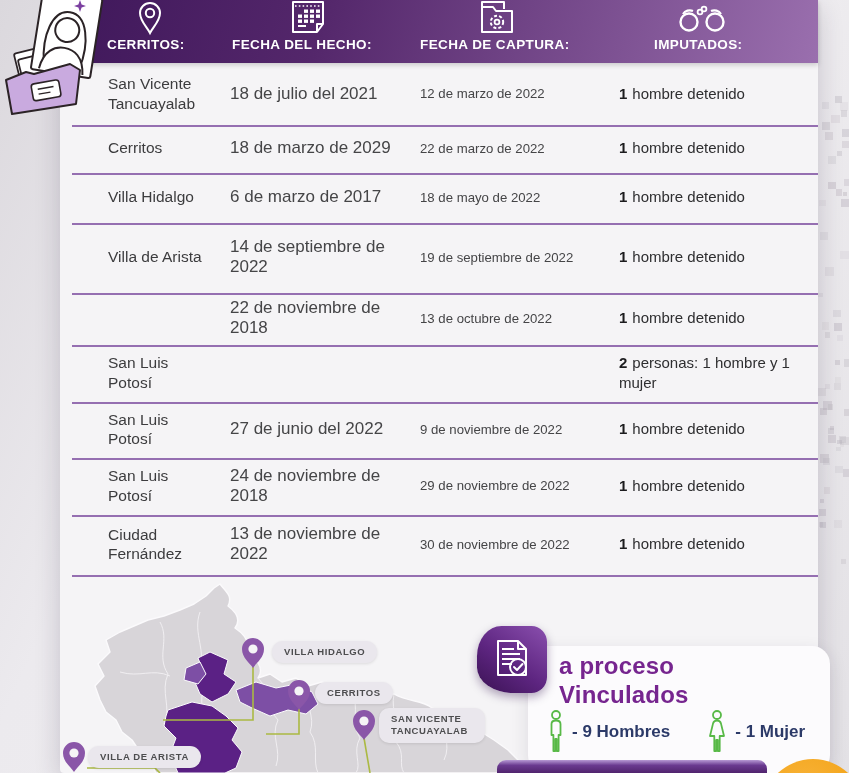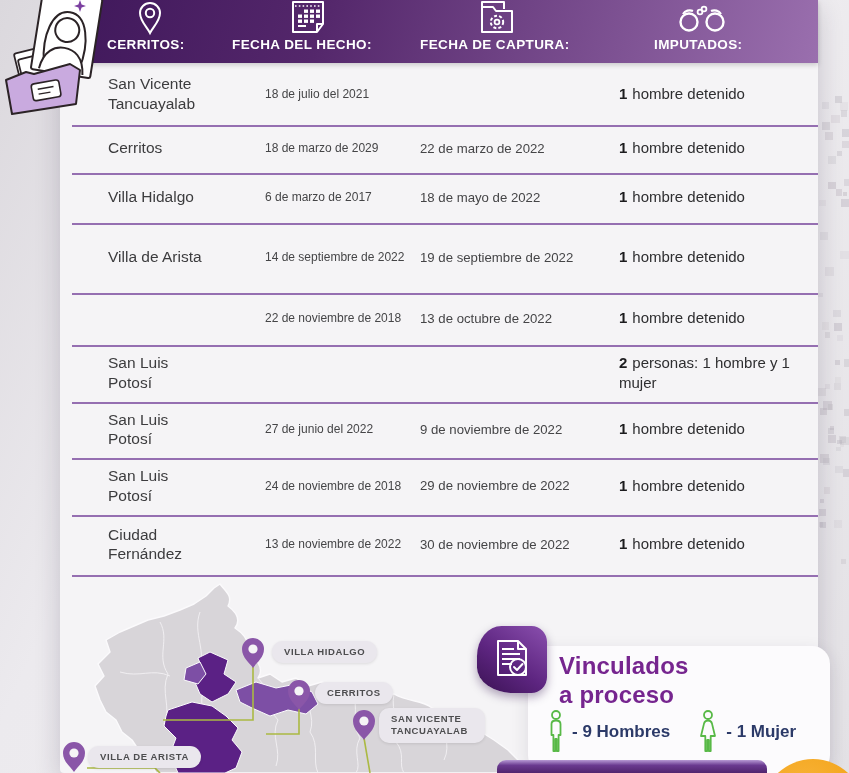--- a/index.html
+++ b/index.html
@@ -11,40 +11,40 @@
   
   .header{position:absolute;left:88px;top:0;width:730px;height:63px;
           background:linear-gradient(105deg,#41195c 0%,#54276b 32%,#9a6fae 100%);
           box-shadow:0 2px 5px rgba(0,0,0,.18);}
   .hlabel{position:absolute;top:37px;color:#fff;font-size:13.5px;font-weight:700;letter-spacing:.4px;white-space:nowrap;}
   .hicon{position:absolute;}
   
   .row{position:absolute;left:72px;width:746px;border-bottom:2px solid rgba(125,78,160,.8);}
   .cell{position:absolute;top:0;bottom:2px;display:flex;align-items:center;color:#3c3c3e;}
   .c-mun{left:36px;width:100px;font-size:15.5px;line-height:1.25;}
-  .c-hecho{left:158px;width:178px;font-size:12px;color:#454547;margin-left:35px;}
+  .c-hecho{left:158px;width:178px;font-size:17px;color:#454547;}
   .c-cap{left:348px;width:188px;font-size:13.2px;color:#454547;}
   .c-imp{left:547px;width:178px;font-size:15px;color:#2e2e30;line-height:1.3;display:flex;align-items:center;}
   .c-imp .txt{display:inline;}
   .c-imp b{font-weight:800;margin-right:5px;color:#1c1c1e;}
   
   .map-svg{position:absolute;left:60px;top:582px;}
   .capsule{position:absolute;background:#eae7ed;border-radius:12px;padding:5px 12px;
            font-size:9.5px;font-weight:700;letter-spacing:.6px;color:#4d4d4f;
            box-shadow:0 1px 3px rgba(0,0,0,.10);line-height:1.3;}
   
   .sum-card{position:absolute;left:528px;top:646px;width:302px;height:127px;background:#fcfbfd;
             border-radius:18px;box-shadow:0 6px 18px rgba(40,30,60,.12);}
   .badge{position:absolute;left:477px;top:626px;width:70px;height:67px;
          background:linear-gradient(215deg,#8a4fae 0%,#5d2580 55%,#3a1253 100%);
          border-radius:35% 22% 22% 52% / 45% 24% 24% 38%;
          box-shadow:0 4px 10px rgba(40,10,70,.35);display:flex;align-items:center;justify-content:center;}
   .sum-title{position:absolute;left:559px;top:652px;font-size:24px;font-weight:800;
              color:#76258f;line-height:1.2;letter-spacing:.2px;}
-  .stats{position:absolute;left:546px;top:710px;display:flex;align-items:flex-end;gap:26px;}
+  .stats{position:absolute;left:546px;top:710px;display:flex;align-items:flex-end;gap:35px;}
   .stat{display:flex;align-items:center;gap:6px;color:#2c3a68;font-size:17px;font-weight:700;}
   .bottom-bar{position:absolute;left:497px;top:760px;width:270px;height:14px;
               border-radius:9px 9px 0 0;
               background:linear-gradient(180deg,#b799d4 0%,#6a3a90 38%,#4d2169 100%);}
   .orange-circle{position:absolute;left:762px;top:759px;width:102px;height:102px;border-radius:50%;
                  background:radial-gradient(circle at 40% 35%,#f9b53e,#f09c07);}
   .illus{position:absolute;left:0;top:0;}
 </style>
 </head>
 <body>
@@ -239,20 +239,21 @@
       <circle cx="24" cy="9" r="2.4" fill="none" stroke="#fff" stroke-width="1.8"></circle>
       <circle cx="28" cy="6" r="2.4" fill="none" stroke="#fff" stroke-width="1.8"></circle>
     </svg>
     <div class="hlabel" style="left:566px">IMPUTADOS:</div>
   </div>
 
   <div>
     <div class="row" style="top:64px;height:61px">
       <div class="cell c-mun">San Vicente Tancuayalab</div>
       <div class="cell c-hecho">18 de julio del 2021</div>
+      <div class="cell c-cap">12 de marzo de 2022</div>
       <div class="cell c-imp">
           <span><b>1</b><span class="txt">hombre detenido</span></span>
         </div>
     </div>
     <div class="row" style="top:125px;height:48px">
       <div class="cell c-mun">Cerritos</div>
       <div class="cell c-hecho">18 de marzo de 2029</div>
       <div class="cell c-cap">22 de marzo de 2022</div>
       <div class="cell c-imp">
           <span><b>1</b><span class="txt">hombre detenido</span></span>
@@ -378,22 +379,22 @@
       <line x1="8" y1="10" x2="20" y2="10" stroke="#fff" stroke-width="2"></line>
       <line x1="8" y1="15" x2="26" y2="15" stroke="#fff" stroke-width="2"></line>
       <line x1="8" y1="20" x2="26" y2="20" stroke="#fff" stroke-width="2"></line>
       <line x1="8" y1="25" x2="18" y2="25" stroke="#fff" stroke-width="2"></line>
       <circle cx="24" cy="28" r="8" fill="none" stroke="#fff" stroke-width="2"></circle>
       <path d="M20 28 L23 31 L28.5 25" fill="none" stroke="#fff" stroke-width="2" stroke-linecap="round" stroke-linejoin="round"></path>
     </svg>
   </div>
 
   <div class="sum-title">
+    <div>a proceso</div>
     <div>Vinculados</div>
-    <div>a proceso</div>
   </div>
 
   <div class="stats">
     <div class="stat">
       <svg width="20" height="44" viewBox="0 0 20 44">
         <circle cx="10" cy="5" r="4" fill="none" stroke="#58b947" stroke-width="1.8"></circle>
         <path d="M5.5 14 C5.5 11.8 7.5 10.5 10 10.5 C12.5 10.5 14.5 11.8 14.5 14 L14.5 25 L12.6 25 L12.6 41 L10.7 41 L10.7 29 L9.3 29 L9.3 41 L7.4 41 L7.4 25 L5.5 25 Z" fill="none" stroke="#58b947" stroke-width="1.8" stroke-linejoin="round"></path>
       </svg>
       <span>- 9 Hombres</span>
     </div>

